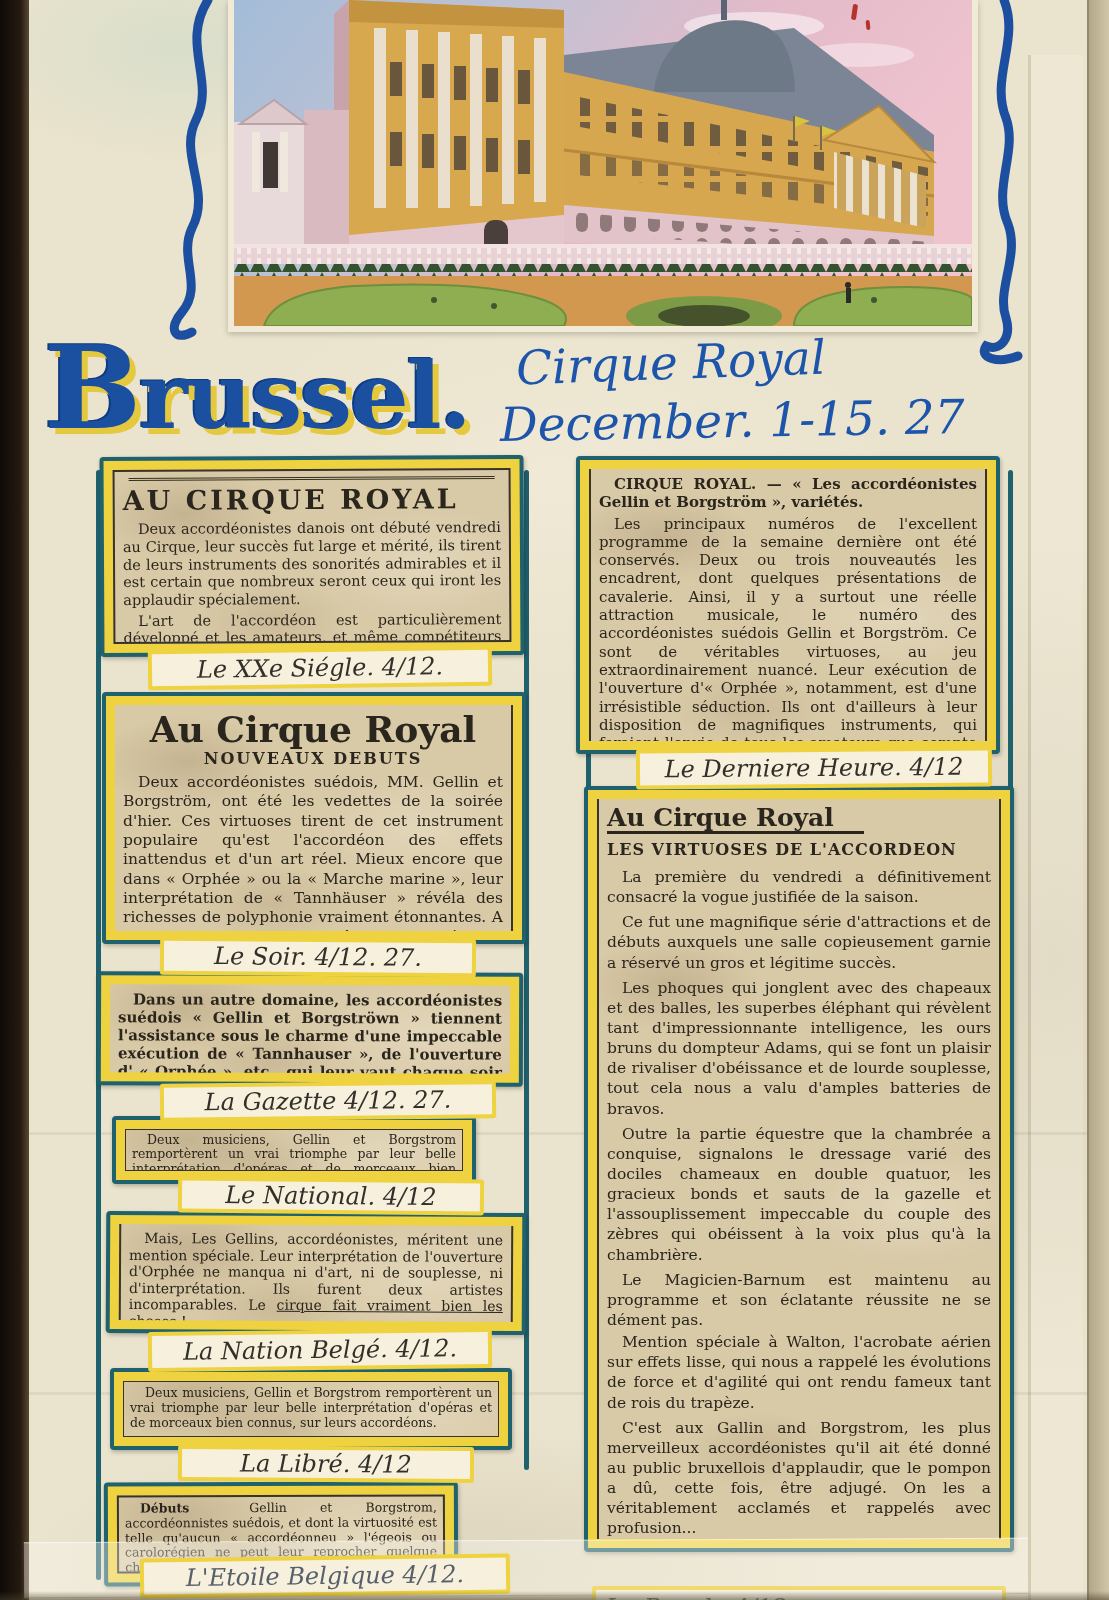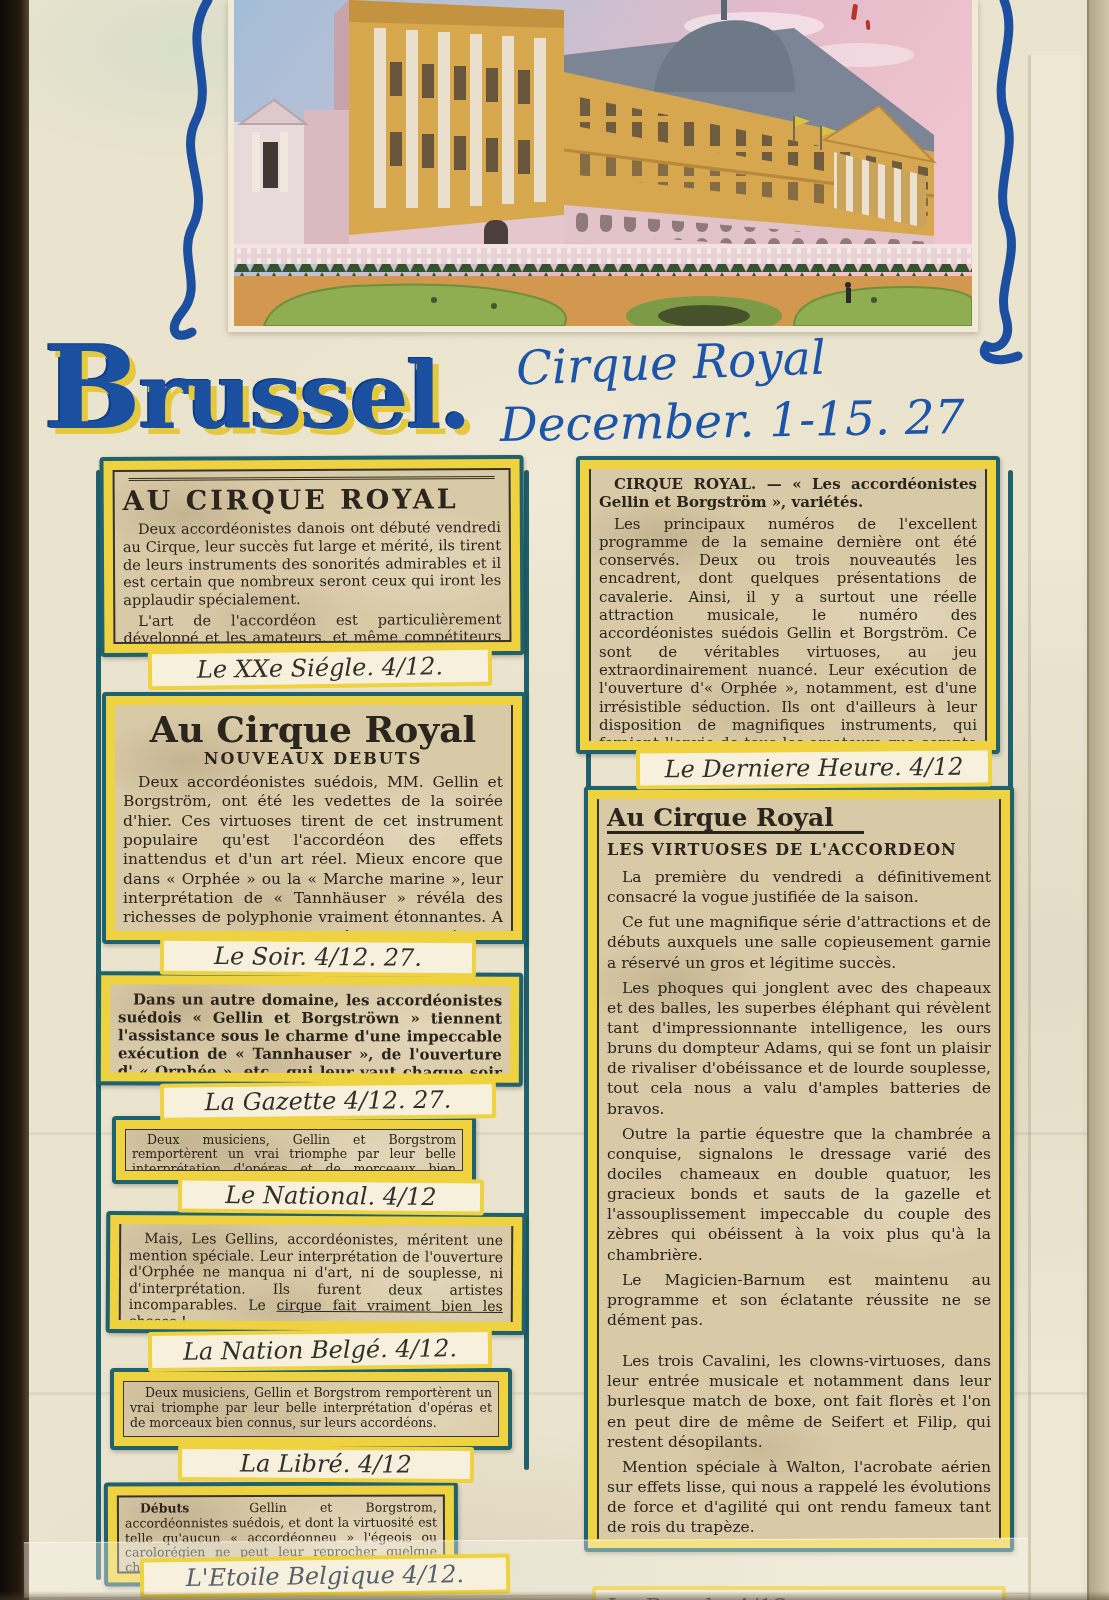--- a/index.html
+++ b/index.html
@@ -286,22 +286,21 @@
   </div>
 
   <div class="clip" style="left:584px;top:786px;width:430px;height:766px;">
     <div class="news b-lr" style="font-size:15.5px;line-height:1.3;">
       <h2 class="head-r2">Au Cirque Royal</h2><br>
       <h3 class="sub-r2">LES VIRTUOSES DE L'ACCORDEON</h3>
       <p style="margin-bottom:5px;">La première du vendredi a définitivement consacré la vogue justifiée de la saison.</p>
       <p style="margin-bottom:5px;">Ce fut une magnifique série d'attractions et de débuts auxquels une salle copieusement garnie a réservé un gros et légitime succès.</p>
       <p style="margin-bottom:5px;">Les phoques qui jonglent avec des chapeaux et des balles, les superbes éléphant qui révèlent tant d'impressionnante intelligence, les ours bruns du dompteur Adams, qui se font un plaisir de rivaliser d'obéissance et de lourde souplesse, tout cela nous a valu d'amples batteries de bravos.</p>
       <p style="margin-bottom:5px;">Outre la partie équestre que la chambrée a conquise, signalons le dressage varié des dociles chameaux en double quatuor, les gracieux bonds et sauts de la gazelle et l'assouplissement impeccable du couple des zèbres qui obéissent à la voix plus qu'à la chambrière.</p>
-      <p style="margin-bottom:21px;">Le Magicien-Barnum est maintenu au programme et son éclatante réussite ne se dément pas.</p>
-      <p style="margin-bottom:5px;">Les trois Cavalini, les clowns-virtuoses, dans leur entrée musicale et notamment dans leur burlesque match de boxe, ont fait florès et l'on en peut dire de même de Seifert et Filip, qui restent désopilants.</p>
+      <p style="margin-bottom:2px;">Le Magicien-Barnum est maintenu au programme et son éclatante réussite ne se dément pas.</p>
       <p style="margin-bottom:5px;">Mention spéciale à Walton, l'acrobate aérien sur effets lisse, qui nous a rappelé les évolutions de force et d'agilité qui ont rendu fameux tant de rois du trapèze.</p>
       <p style="margin-bottom:5px;">C'est aux Gallin and Borgstrom, les plus merveilleux accordéonistes qu'il ait été donné au public bruxellois d'applaudir, que le pompon a dû, cette fois, être adjugé. On les a véritablement acclamés et rappelés avec profusion...</p>
       
     </div>
   </div>
   <div class="caption caption-duo" style="left:592px;top:1542px;width:414px;height:44px;border-color:rgba(238,210,63,0.7);">
     <span class="hand cap-pencil">La Peuple 4/12.</span>
     <span class="printed-sig">MINOS.</span>
   </div>
 

